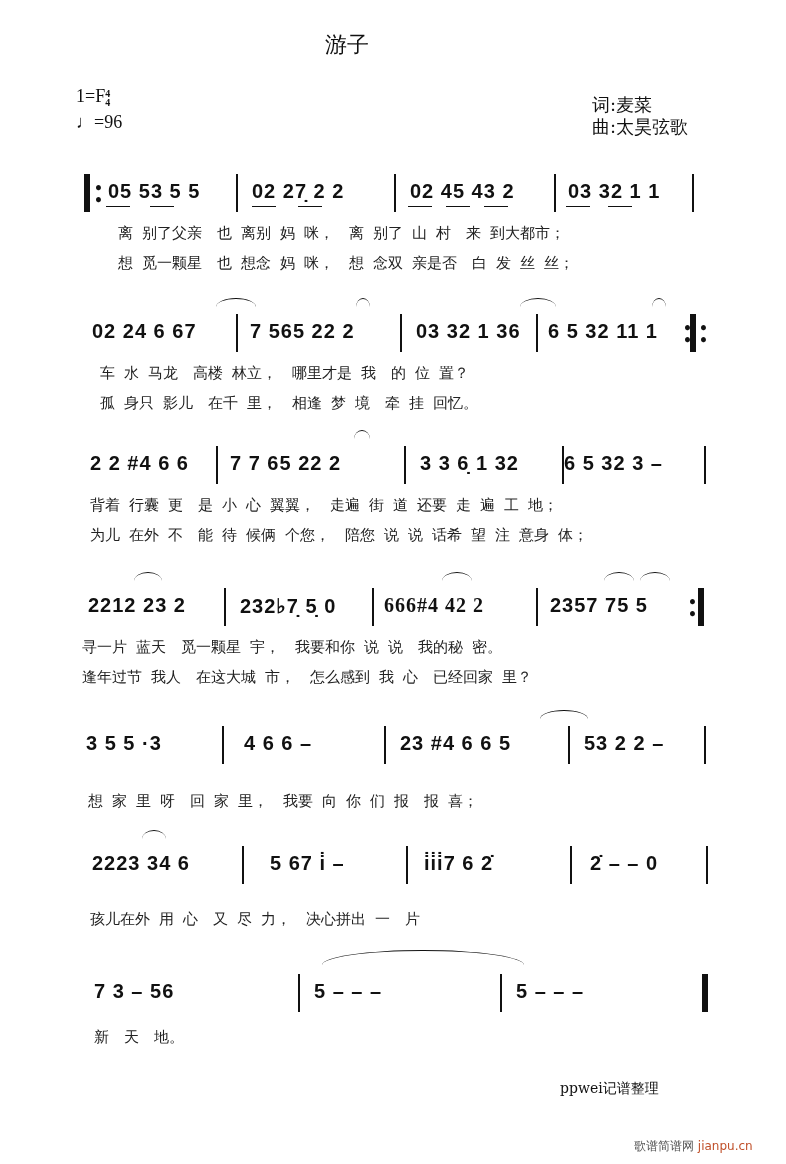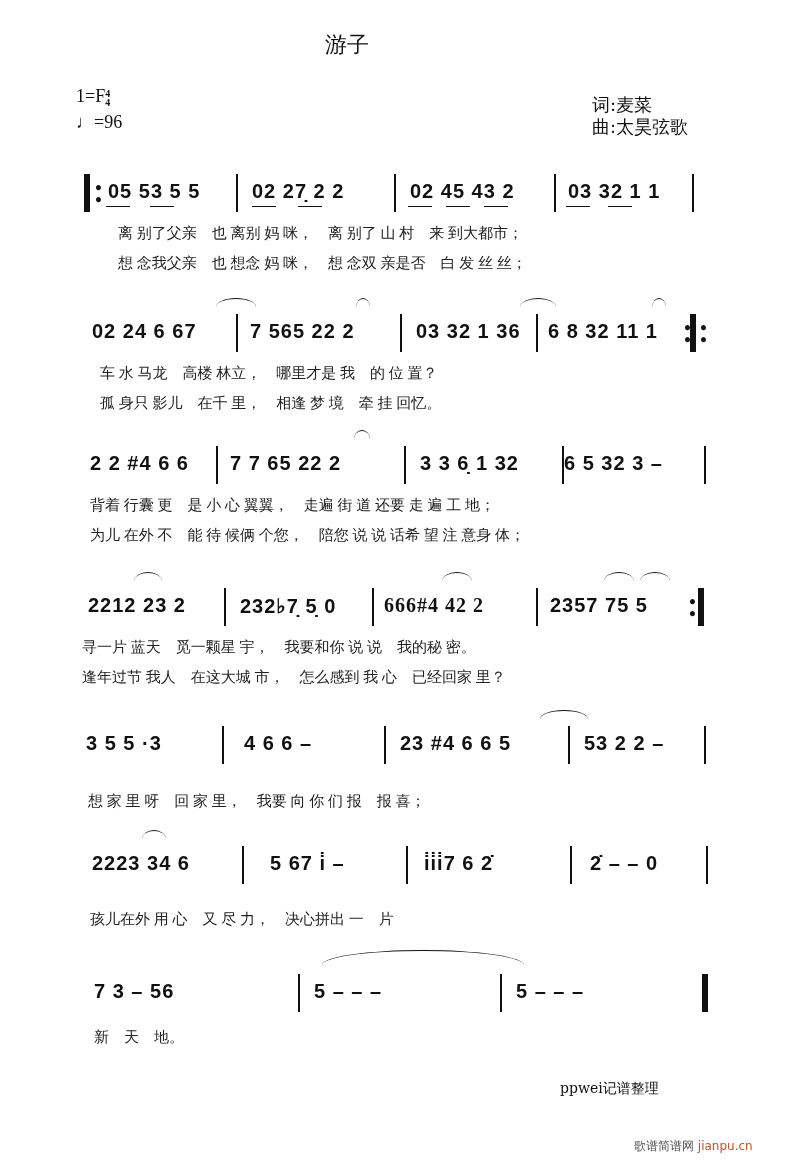--- a/index.html
+++ b/index.html
@@ -9,21 +9,21 @@
   .tempo { position:absolute; left:76px; top:112px; font-size:18px; font-family:"Liberation Serif", serif; }
   .credits { position:absolute; left:592px; top:94px; font-size:18px; line-height:22px; }
   .frac { display:inline-block; vertical-align:middle; font-size:10px; line-height:9px; text-align:center; font-weight:bold; }
   .line { position:absolute; left:0; width:786px; }
   .n { position:absolute; font-family:"Liberation Sans", sans-serif; font-weight:bold; font-size:20px; top:0; letter-spacing:1px; white-space:pre; }
   .ul { position:absolute; height:0; border-top:1.5px solid #111; }
   .bar { position:absolute; width:0; border-left:2px solid #111; top:-6px; height:38px; }
   .dbl { position:absolute; top:-6px; height:38px; width:6px; border-left:2px solid #111; border-right:4px solid #111; box-sizing:border-box; }
   .rep-dots { position:absolute; font-size:14px; line-height:12px; font-weight:bold; top:2px; }
   .slur { position:absolute; border-top:1.5px solid #111; border-radius:50% 50% 0 0 / 100% 100% 0 0; height:8px; }
-  .lyr { position:absolute; font-size:15px; white-space:pre; font-family:Liberation Serif, serif; color:#222; }
+  .lyr { position:absolute; font-size:15px; white-space:pre; font-family:Liberation Mono, monospace; color:#222; }
   .sign { position:absolute; left:560px; top:1080px; font-size:14px; font-family:"DejaVu Serif", serif; }
   .wm { position:absolute; left:634px; top:1138px; font-size:12px; color:#555; font-family:"DejaVu Sans", sans-serif; }
   .wm span { color:#c0502a; }
 </style>
 </head>
 <body>
 
 <div class="title">游子</div>
 <div class="key"><span>1=F</span><span class="frac"><span>4</span><br><span>4</span></span></div>
 <div class="tempo">♩=96</div>
@@ -46,35 +46,35 @@
   <div class="n" style="left:410px;">02 45 43 2</div>
   <div class="ul" style="left:408px;width:24px;top:26px;"></div>
   <div class="ul" style="left:446px;width:24px;top:26px;"></div>
   <div class="ul" style="left:484px;width:24px;top:26px;"></div>
   <div class="bar" style="left:554px;"></div>
   <div class="n" style="left:568px;">03 32 1 1</div>
   <div class="ul" style="left:566px;width:24px;top:26px;"></div>
   <div class="ul" style="left:608px;width:24px;top:26px;"></div>
   <div class="bar" style="left:692px;"></div>
   <div class="lyr" style="left:118px;top:44px;">离 别了父亲　也 离别 妈 咪，　离 别了 山 村　来 到大都市；</div>
-  <div class="lyr" style="left:118px;top:74px;">想 念我父亲　也 想念 妈 咪，　想 念双 亲是否　白 发 丝 丝；</div>
+  <div class="lyr" style="left:118px;top:74px;">想 觅一颗星　也 想念 妈 咪，　想 念双 亲是否　白 发 丝 丝；</div>
 </div>
 
 <div class="line" style="top:320px;">
   <div class="slur" style="left:216px;width:40px;top:-22px;"></div>
   <div class="slur" style="left:356px;width:14px;top:-22px;"></div>
   <div class="slur" style="left:520px;width:36px;top:-22px;"></div>
   <div class="slur" style="left:652px;width:14px;top:-22px;"></div>
   <div class="n" style="left:92px;">02 24 6 67</div>
   <div class="bar" style="left:236px;"></div>
   <div class="n" style="left:250px;">7 565 22 2</div>
   <div class="bar" style="left:400px;"></div>
   <div class="n" style="left:416px;">03 32 1 36</div>
   <div class="bar" style="left:536px;"></div>
-  <div class="n" style="left:548px;">6 8 32 11 1</div>
+  <div class="n" style="left:548px;">6 5 32 11 1</div>
   <div class="rep-dots" style="left:683px;">•<br>•</div>
   <div class="dbl" style="left:690px;"></div>
   <div class="rep-dots" style="left:699px;">•<br>•</div>
   <div class="lyr" style="left:100px;top:44px;">车 水 马龙　高楼 林立，　哪里才是 我　的 位 置？</div>
   <div class="lyr" style="left:100px;top:74px;">孤 身只 影儿　在千 里，　相逢 梦 境　牵 挂 回忆。</div>
 </div>
 
 <div class="line" style="top:452px;">
   <div class="slur" style="left:354px;width:16px;top:-22px;"></div>
   <div class="n" style="left:90px;">2 2 #4 6 6</div>

